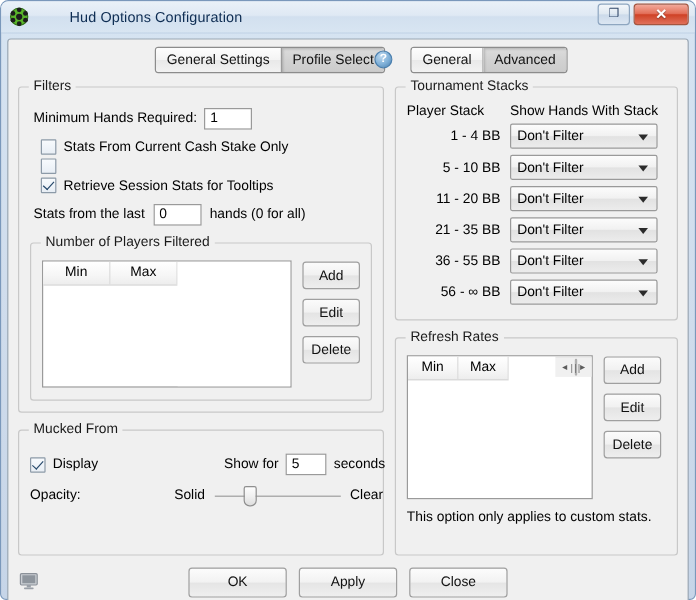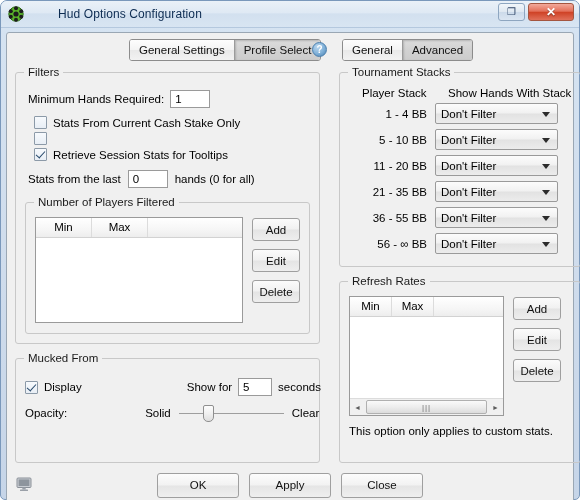--- a/index.html
+++ b/index.html
@@ -142,21 +142,21 @@
     font-weight: bold;
     text-align: center;
     line-height: 13px;
   }
 
   
   #columns {
     flex: 1 1 auto;
     display: flex;
     padding: 0 8px;
-    gap: 19px;
+    gap: 9px;
     position: relative;
   }
   #col-left { width: 305px; flex: 0 0 305px; }
   #col-right { flex: 1 1 auto; }
 
   
   .group {
     border: 1px solid #c8c8c8;
     border-radius: 3px;
     position: relative;
@@ -210,21 +210,20 @@
     border-width: 0 1.6px 1.6px 0;
     transform: rotate(42deg);
   }
 
   
   .listview {
     border: 1px solid #9a9a9a;
     background: #ffffff;
     box-sizing: border-box;
     display: flex;
-    flex-direction: column;
     overflow: hidden;
   }
   .lv-head {
     display: flex;
     height: 19px;
     flex: 0 0 19px;
     background: linear-gradient(to bottom, #ffffff 0%, #f6f6f6 60%, #ededed 100%);
     border-bottom: 1px solid #d2d2d2;
   }
   .lv-col {
@@ -481,21 +480,21 @@
           </div>
 
         </div>
       </div>
 
       <div id="col-right">
 
         <div class="group" style="height:195px;">
           <div class="legend">Tournament Stacks</div>
 
-          <div class="row" style="margin:2px 0 4px 13px;align-items:flex-end;">
+          <div class="row" style="margin:2px 0 4px 0;align-items:flex-end;">
             <span class="lbl" style="width:78px; text-align:left;">Player Stack</span>
             <span class="lbl" style="margin-left:8px;">Show Hands With Stack</span>
           </div>
 
           <div class="row" style="margin-bottom:5px;">
             <span class="lbl" style="width:78px; text-align:right;">1 - 4 BB</span>
             <div class="combo" style="width:123px; margin-left:8px;">
               <span class="val">Don't Filter</span>
               <span class="arrow"></span>
             </div>

